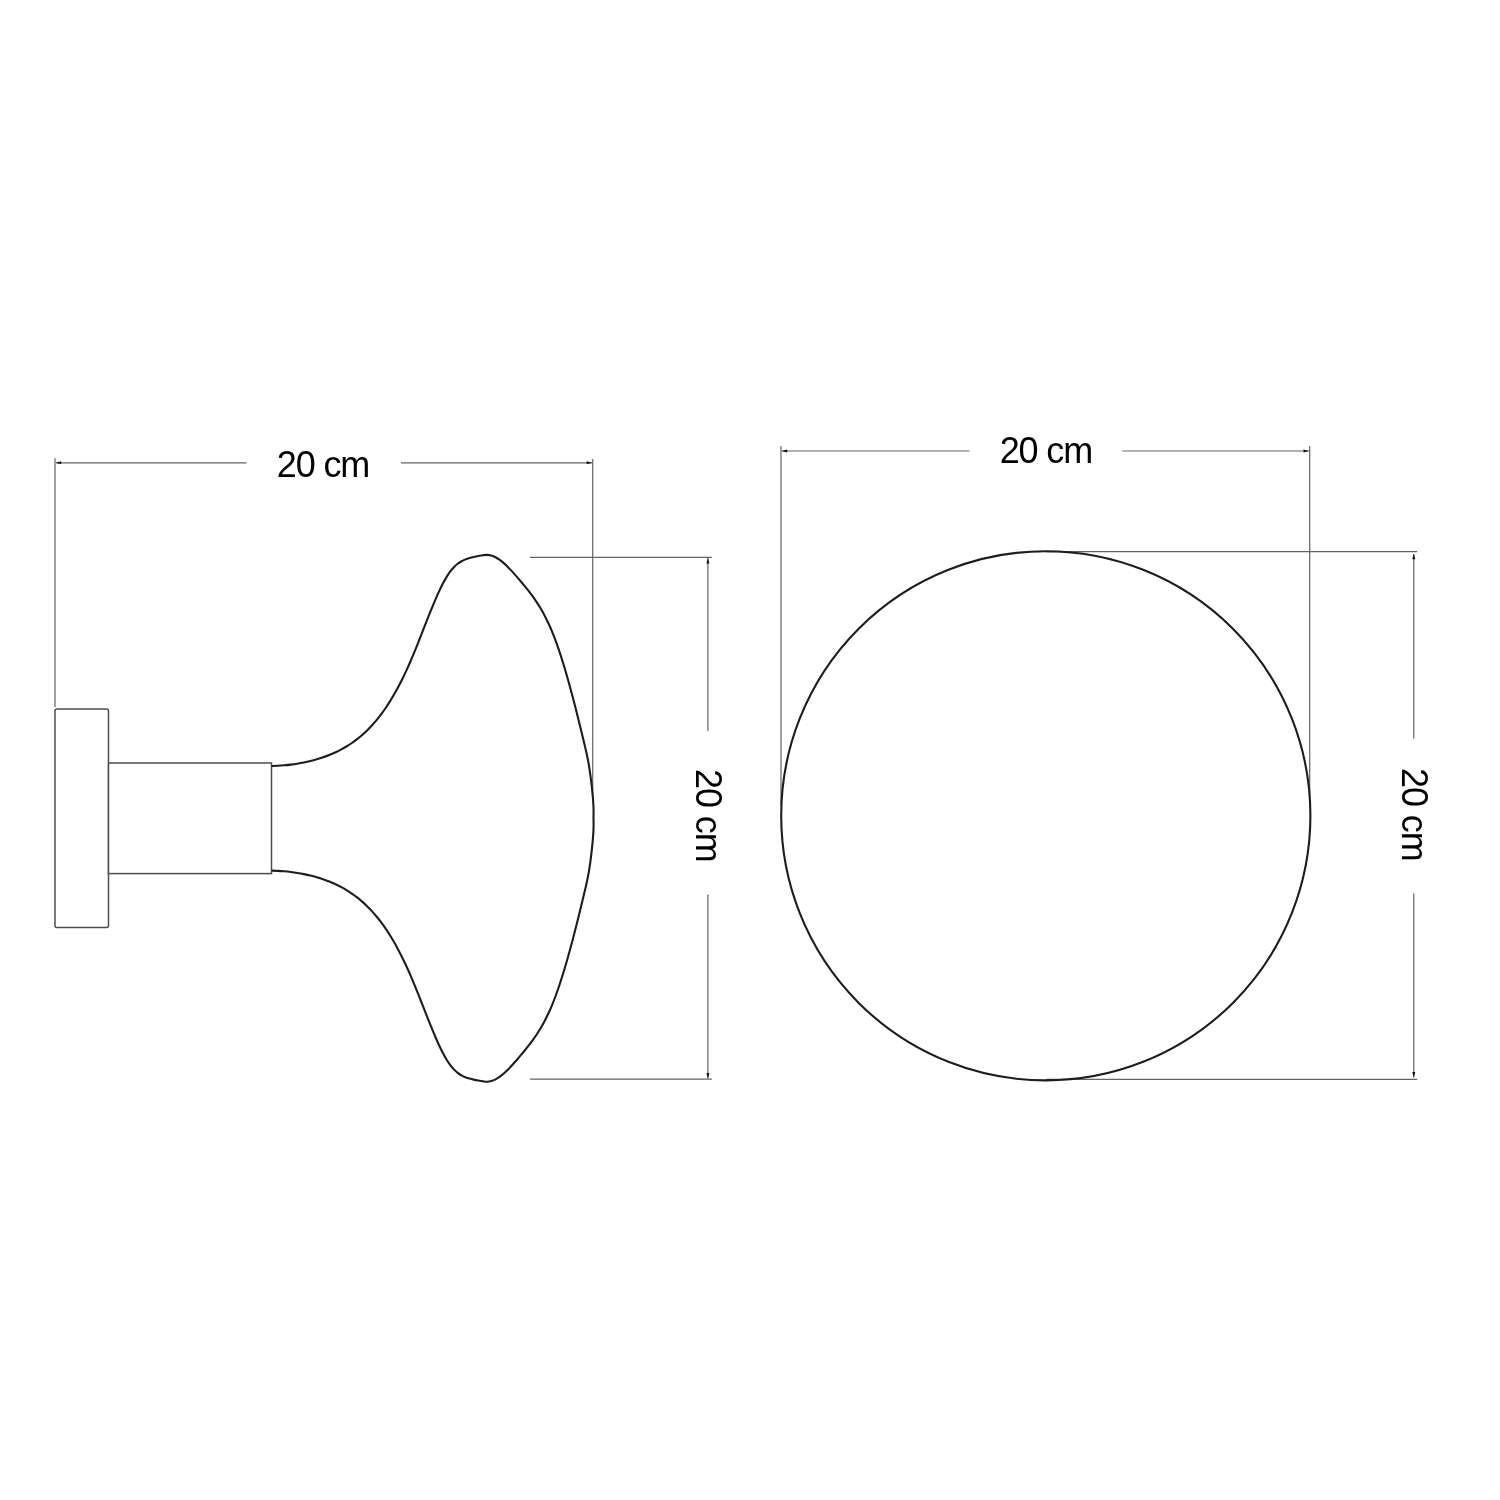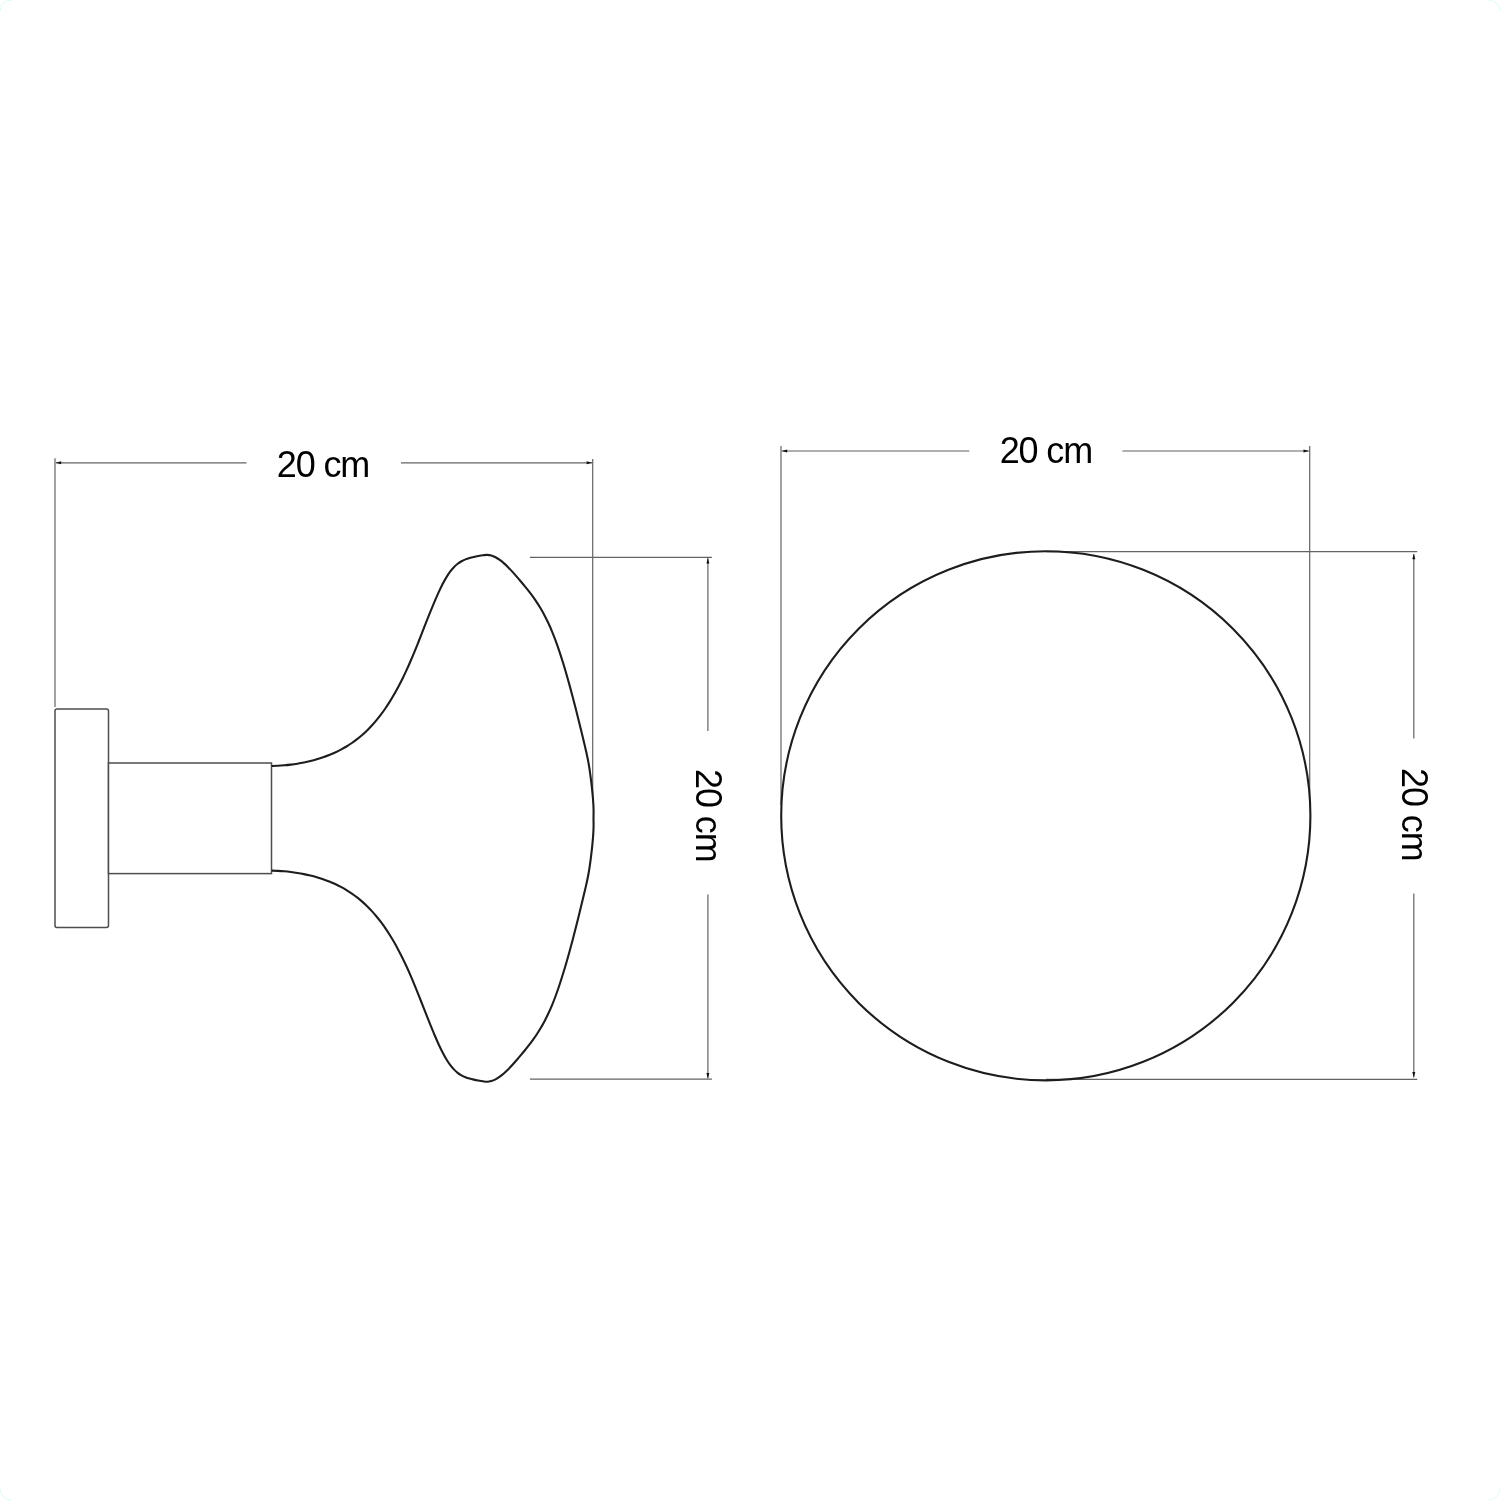--- a/index.html
+++ b/index.html
@@ -1,17 +1,17 @@
 <!DOCTYPE html>
 <html><head>
 <meta charset="utf-8">
 <style>
   html,body{margin:0;padding:0;background:#ffffff;}
   .page{width:1500px;height:1500px;position:relative;background:#5eead4;overflow:hidden;
-        font-family:"Liberation Sans", sans-serif;border-radius:12px;}
+        font-family:"Liberation Sans", sans-serif;}
   svg{position:absolute;left:0;top:0;}
   text{font-family:"Liberation Sans", sans-serif;fill:#000000;}
 </style>
 </head>
 <body>
 <div class="page">
 <svg width="1500" height="1500" viewBox="0 0 1500 1500">
 
   <rect x="0" y="0" width="1500" height="1500" fill="#ffffff"></rect>
 

